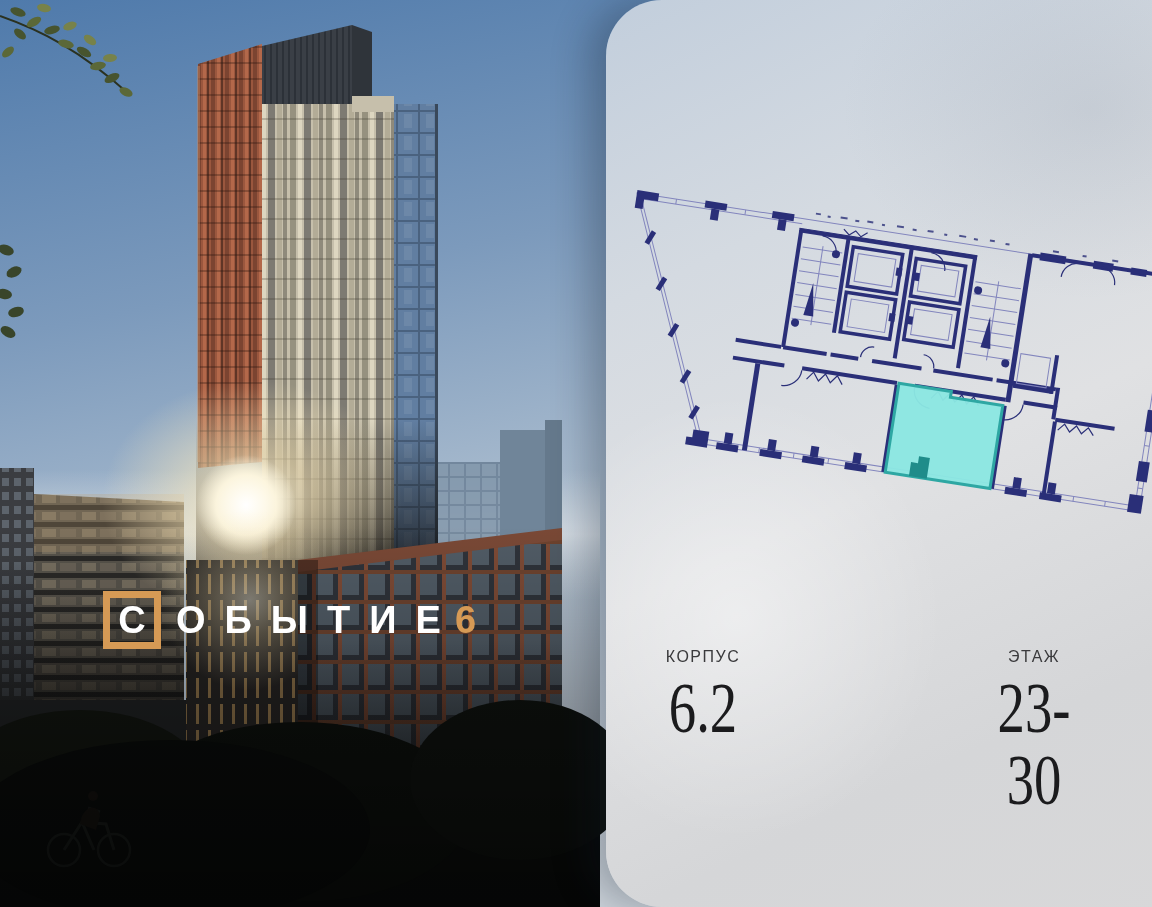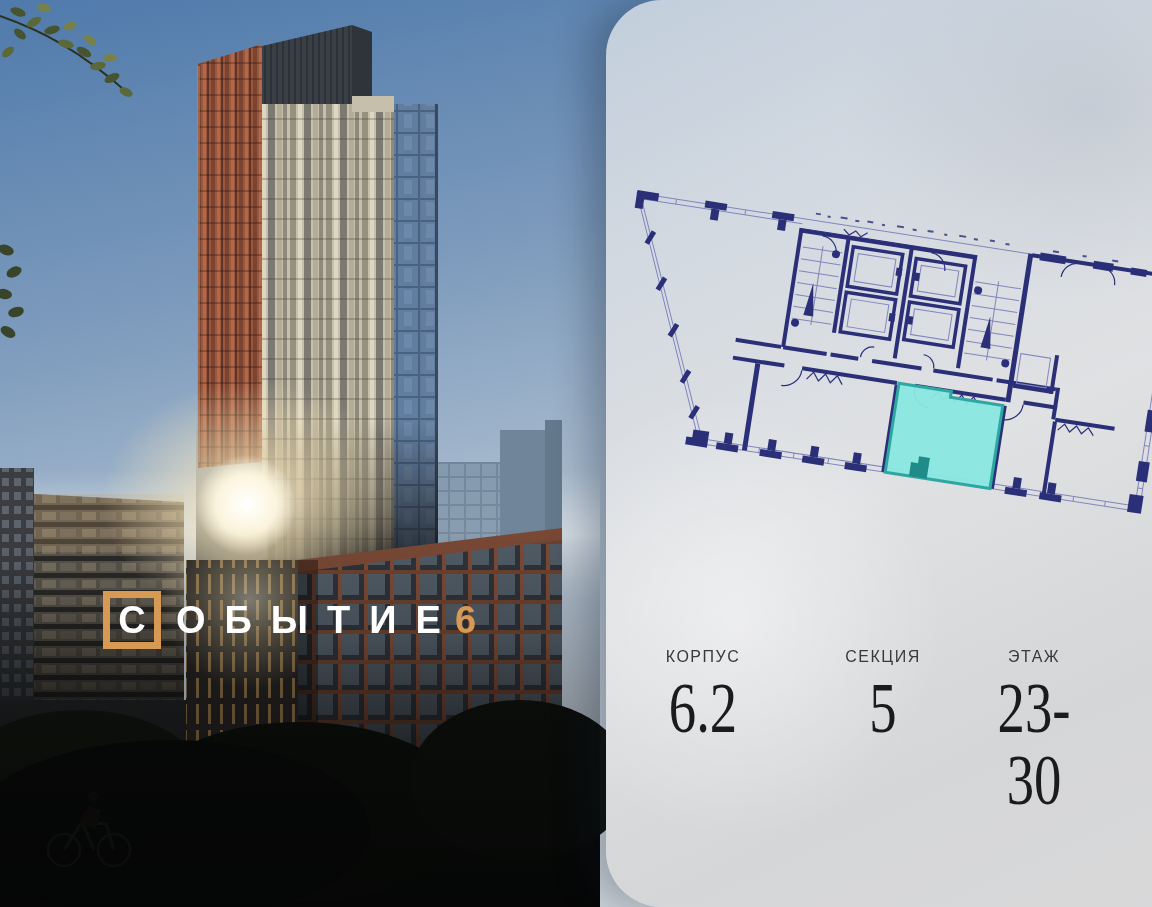--- a/index.html
+++ b/index.html
@@ -442,24 +442,20 @@
         </g>
 
       </g>
     </svg>
 
     <div class="info-row">
       <div class="info-item ii-0">
         <div class="lbl">КОРПУС</div>
         <div class="val">6.2</div>
       </div>
-      <div class="info-item ii-1">
-        <div class="lbl">СЕКЦИЯ</div>
-        <div class="val">5</div>
-      </div>
       <div class="info-item ii-2">
         <div class="lbl">ЭТАЖ</div>
         <div class="val">23-30</div>
       </div>
     </div>
   </div>
 
 </div>
 
 </body></html>

